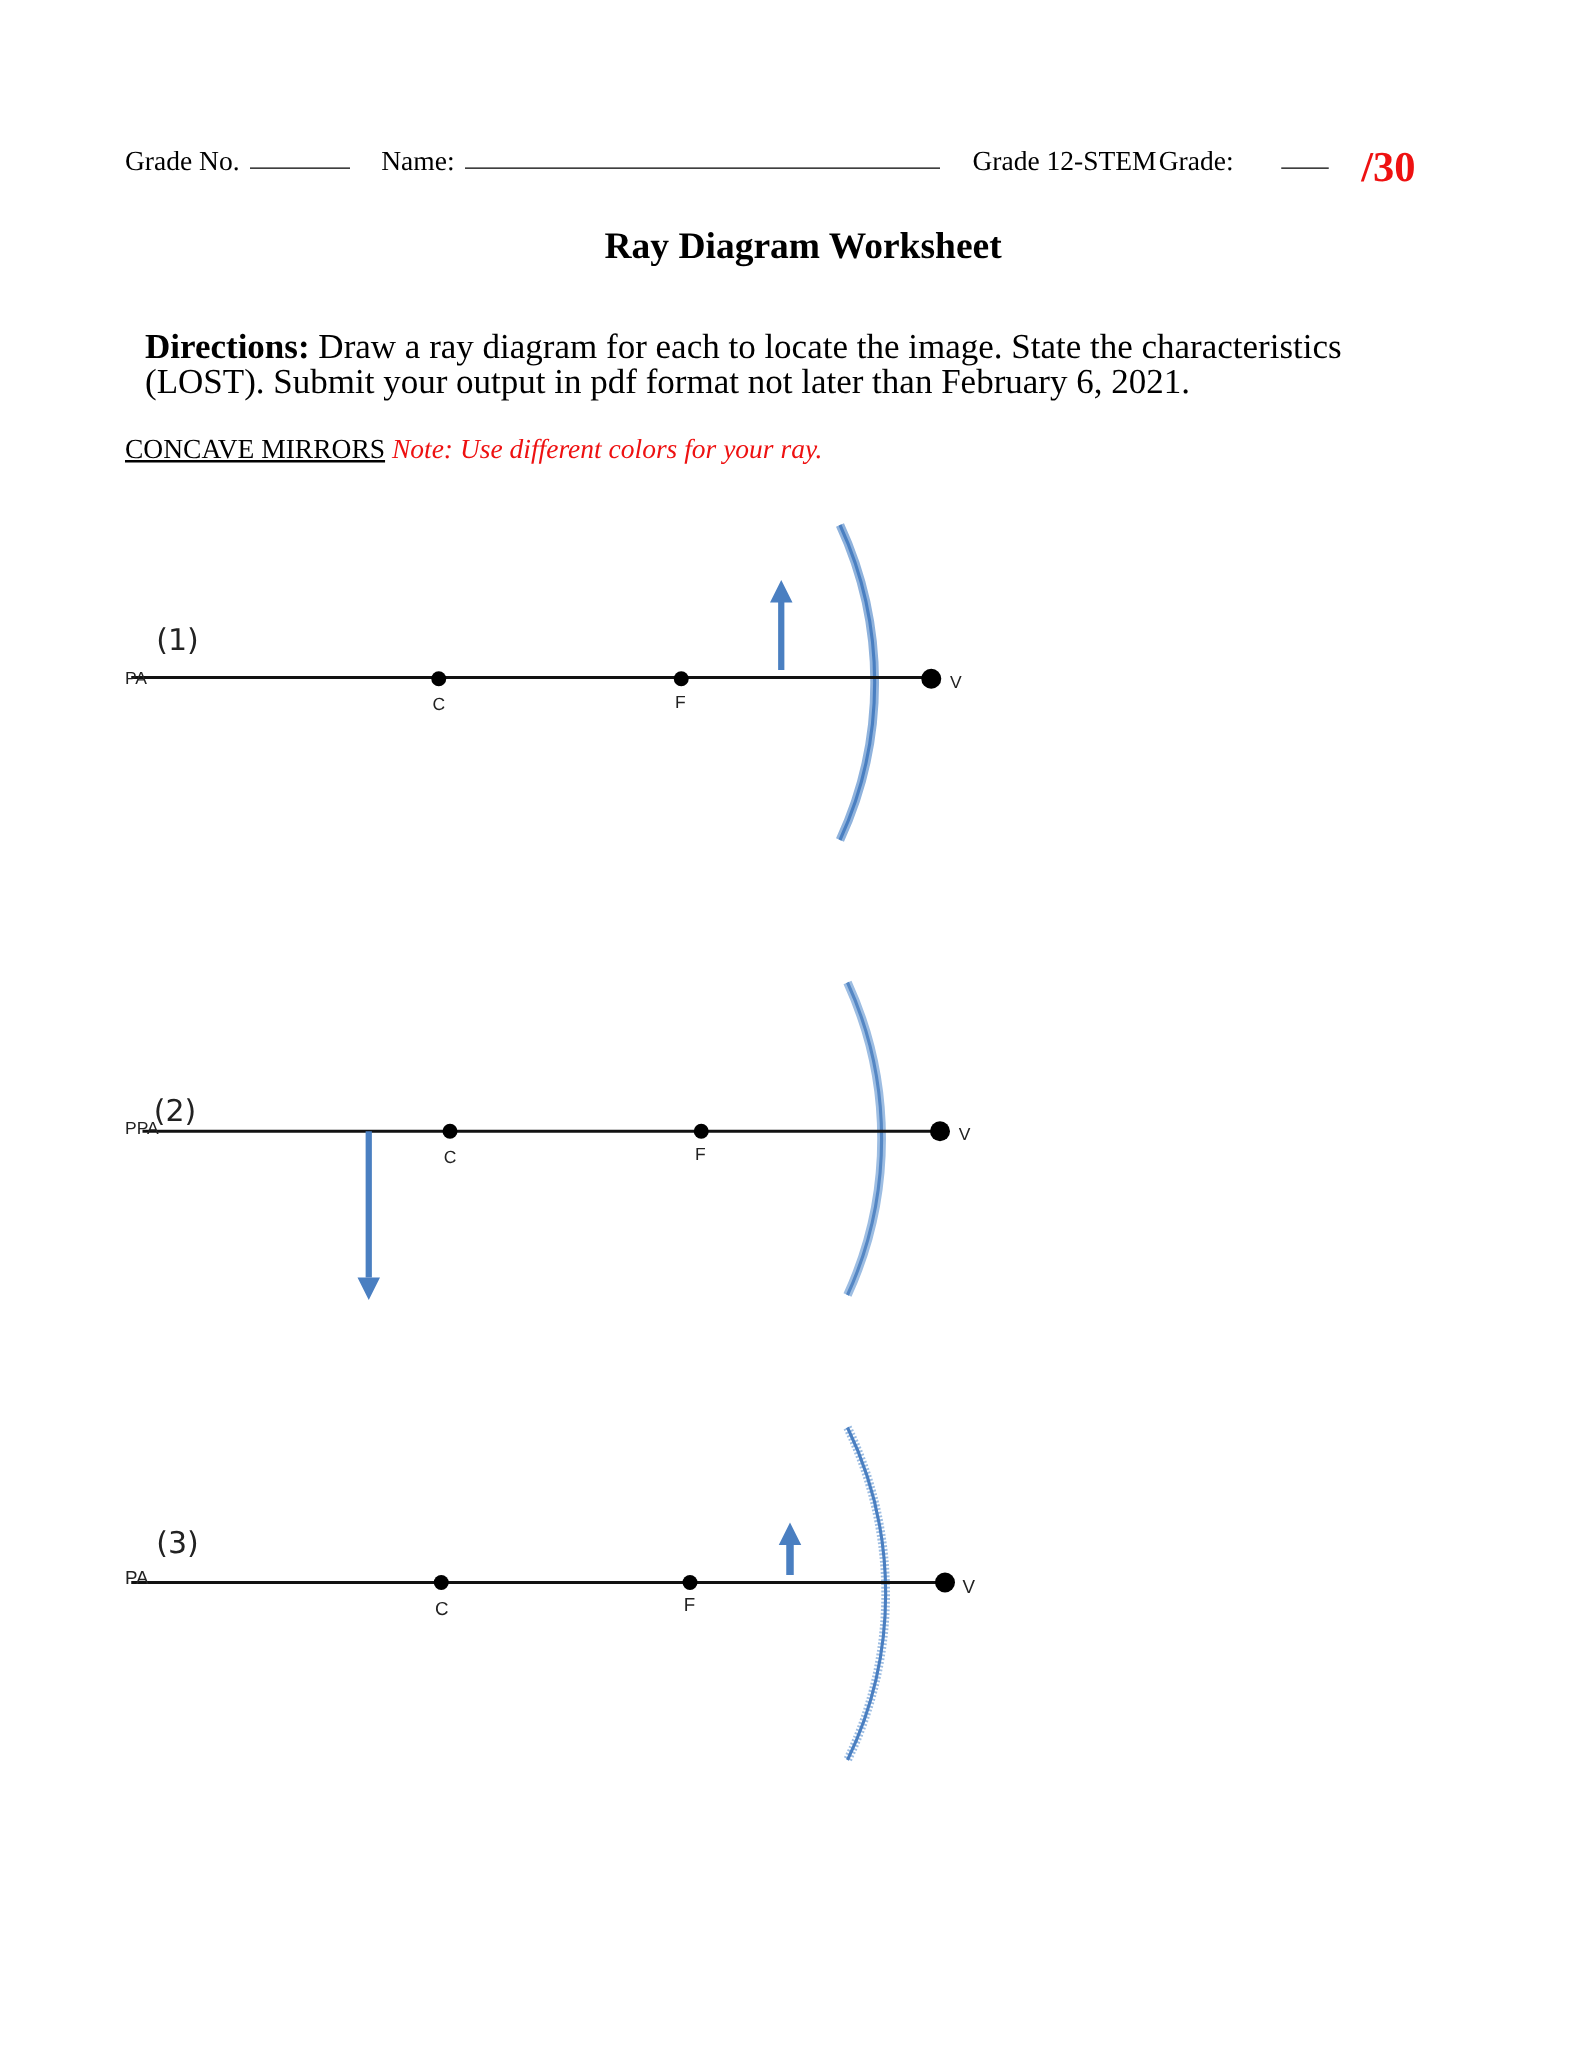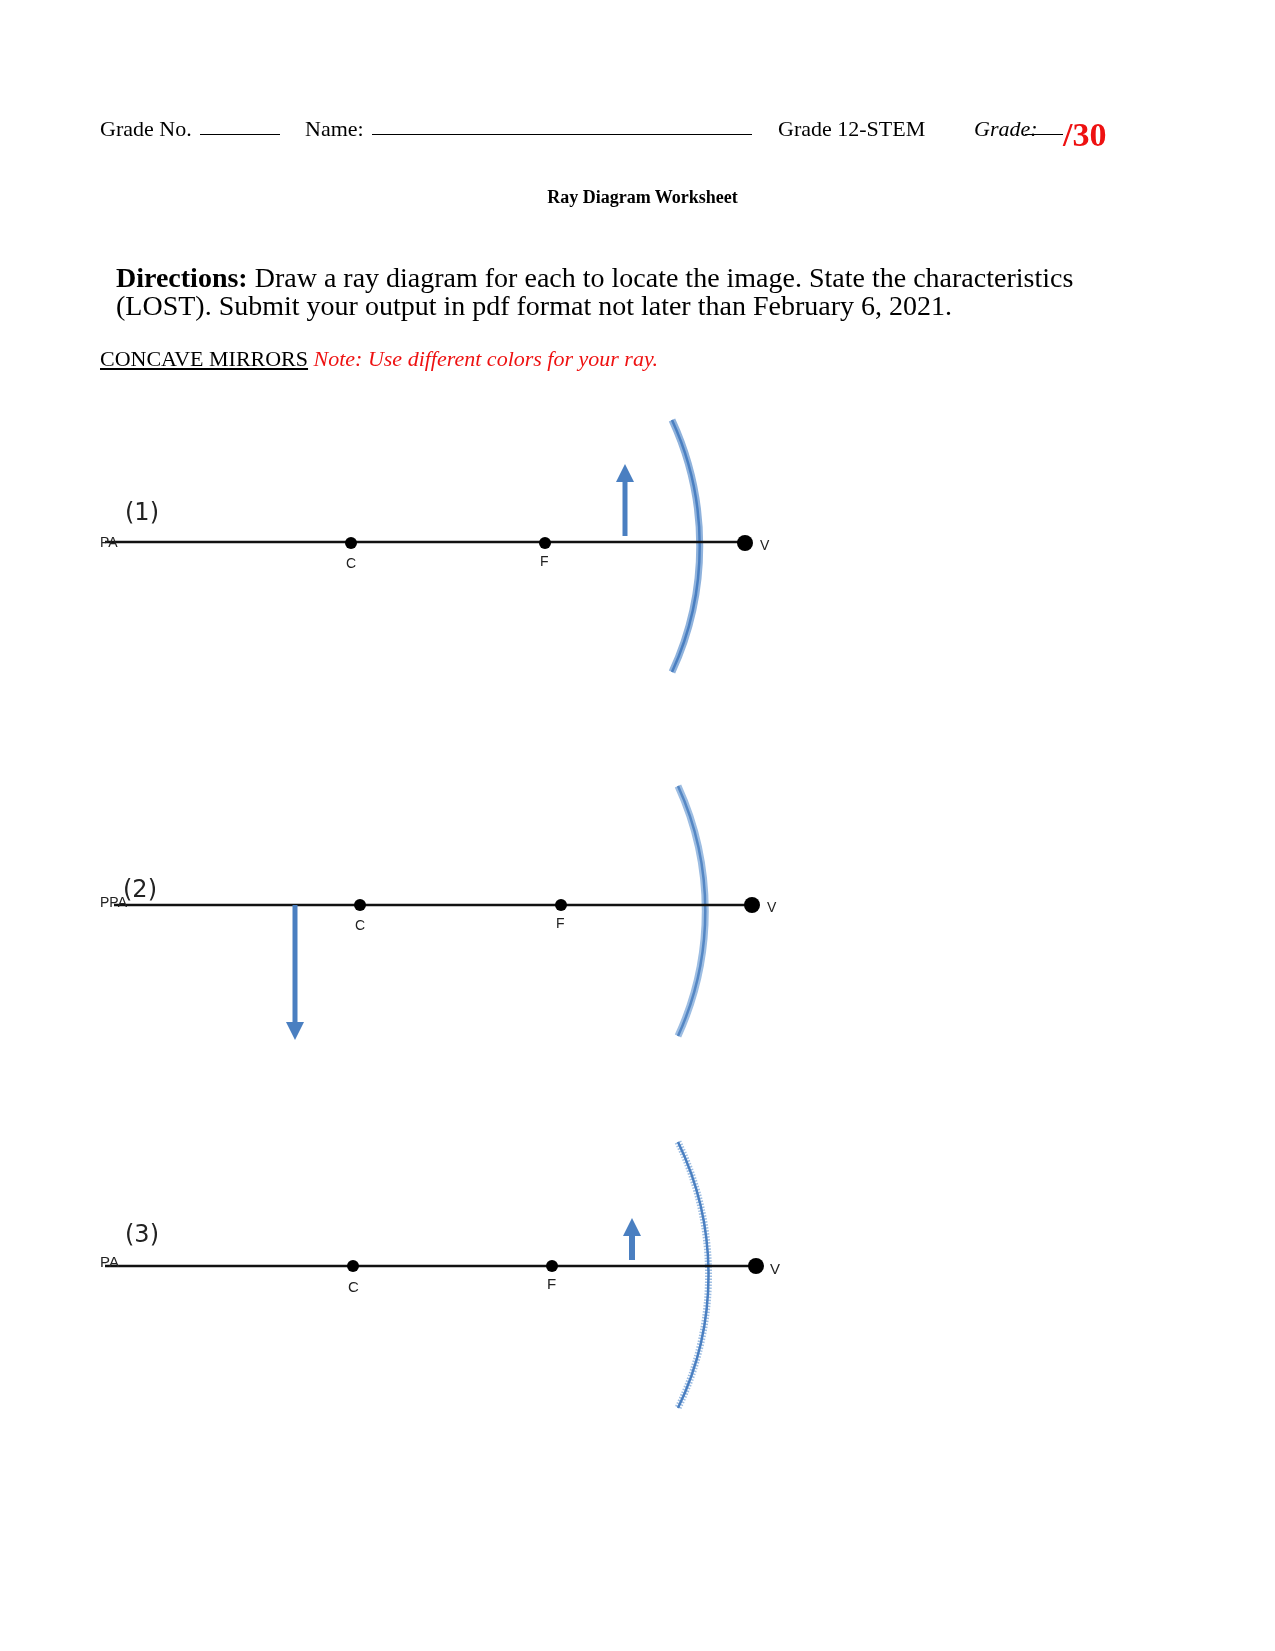--- a/index.html
+++ b/index.html
@@ -2,43 +2,43 @@
 <html><head>
   <meta charset="utf-8">
   <style>
     html, body { margin: 0; padding: 0; background: #ffffff; }
     body { width: 1275px; height: 1651px; position: relative; overflow: hidden;
            font-family: "Liberation Serif", "DejaVu Serif", serif; color: #000; }
     .header-line { position: absolute; top: 106px; left: 100px; width: 1020px; height: 40px;
                    font-size: 22px; white-space: nowrap; }
     .header-line span { position: absolute; top: 10px; }
     .blank { display: inline-block; border-bottom: 1px solid #000; height: 18px; vertical-align: baseline; }
-    .score { color: #ee1111; font-weight: bold; font-size: 34px; position: absolute; top: 0px; }
+    .score { color: #ee1111; font-weight: bold; font-size: 34px; position: absolute; top: 0px; margin-left: 26px; }
     .title { position: absolute; top: 183px; left: 0; width: 1275px; text-align: center;
-             font-weight: bold; font-size: 18px; line-height: 28px; }
+             font-weight: bold; font-size: 30px; line-height: 28px; }
     .title div { padding-left: 10px; }
     .directions { position: absolute; top: 264px; left: 116px; width: 1020px; font-size: 28px; line-height: 28px; }
     .directions b { font-weight: bold; }
     .section { position: absolute; top: 346px; left: 100px; font-size: 22px; white-space: nowrap; }
     .section .heading { font-weight: normal; text-decoration: underline; }
     .section .note { color: #ee1111; font-style: italic; }
     .diagram { position: absolute; left: 100px; width: 720px; }
     .diagram-label { position: absolute; font-family: "DejaVu Sans", sans-serif; font-size: 24px; color: #222; }
     svg text { font-family: "Liberation Sans", "DejaVu Sans", sans-serif; }
   </style>
 </head>
 <body>
 
 <div class="header-line">
   <span style="left:0;">Grade No.</span>
   <span style="left:100px; width:80px;" class="blank"></span>
   <span style="left:205px;">Name:</span>
   <span style="left:272px; width:380px;" class="blank"></span>
   <span style="left:678px;">Grade 12-STEM</span>
-  <span style="left:874px;font-style:italic;">Grade:</span>
+  <span style="left:827px;">Grade:</span>
   <span style="left:925px; width:38px;" class="blank"></span>
   <span class="score" style="left:963px;">/30</span>
 </div>
 
 <div class="title">
   <div>Ray Diagram Worksheet</div>
 </div>
 
 <div class="directions">
   <b>Directions:</b><span> Draw a ray diagram for each to locate the image. State the characteristics (LOST). Submit your output in pdf format not later than February 6, 2021.</span>

